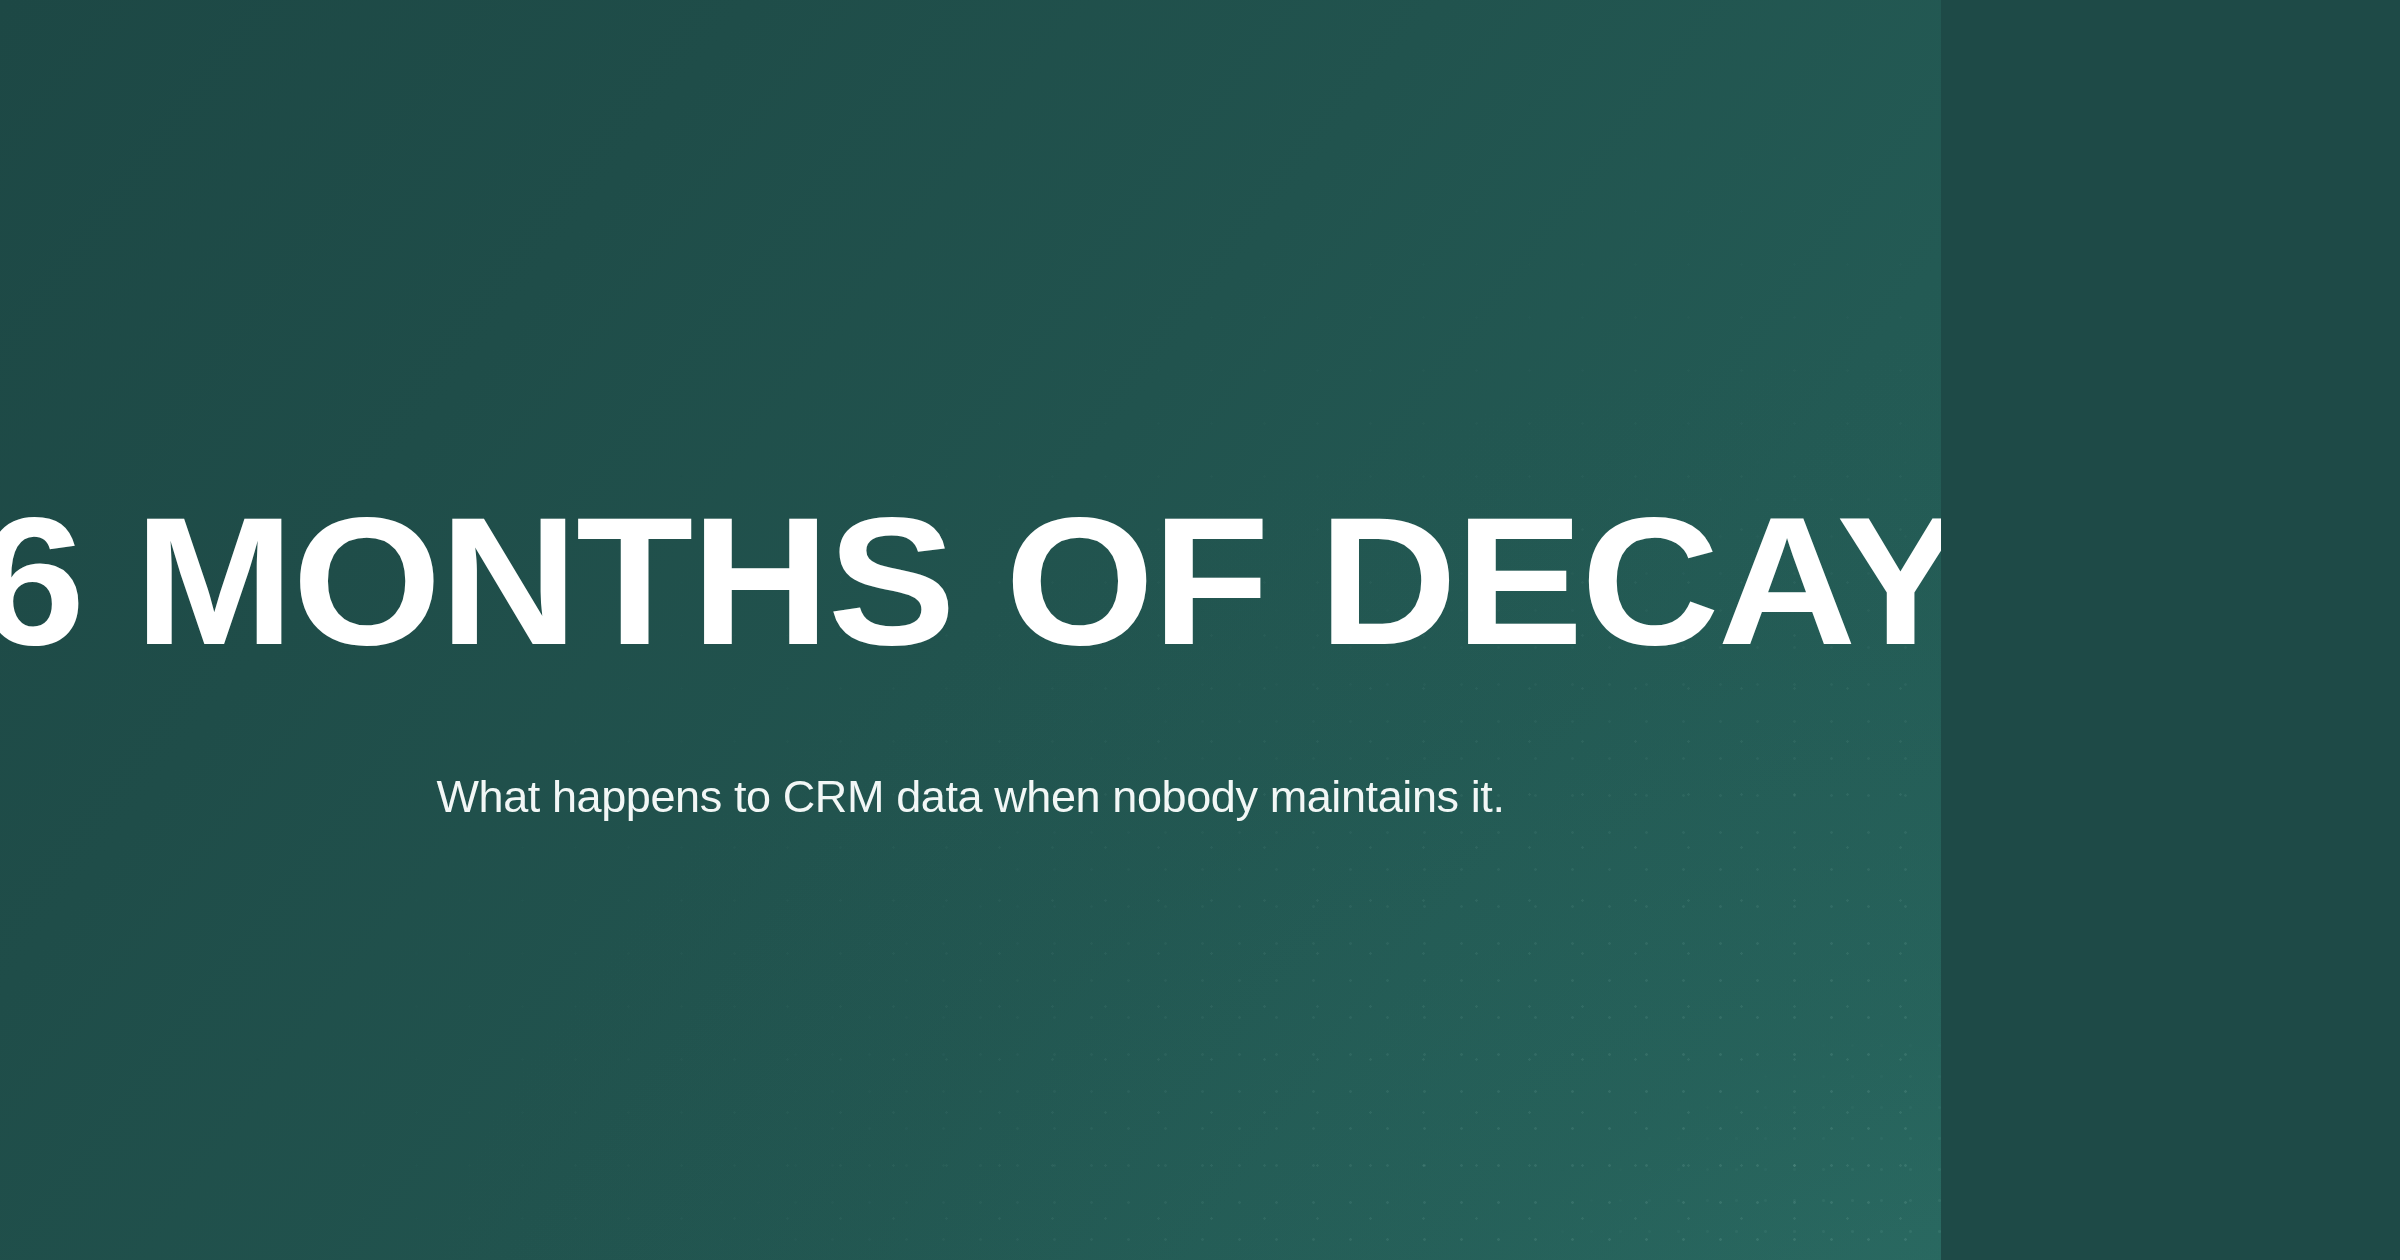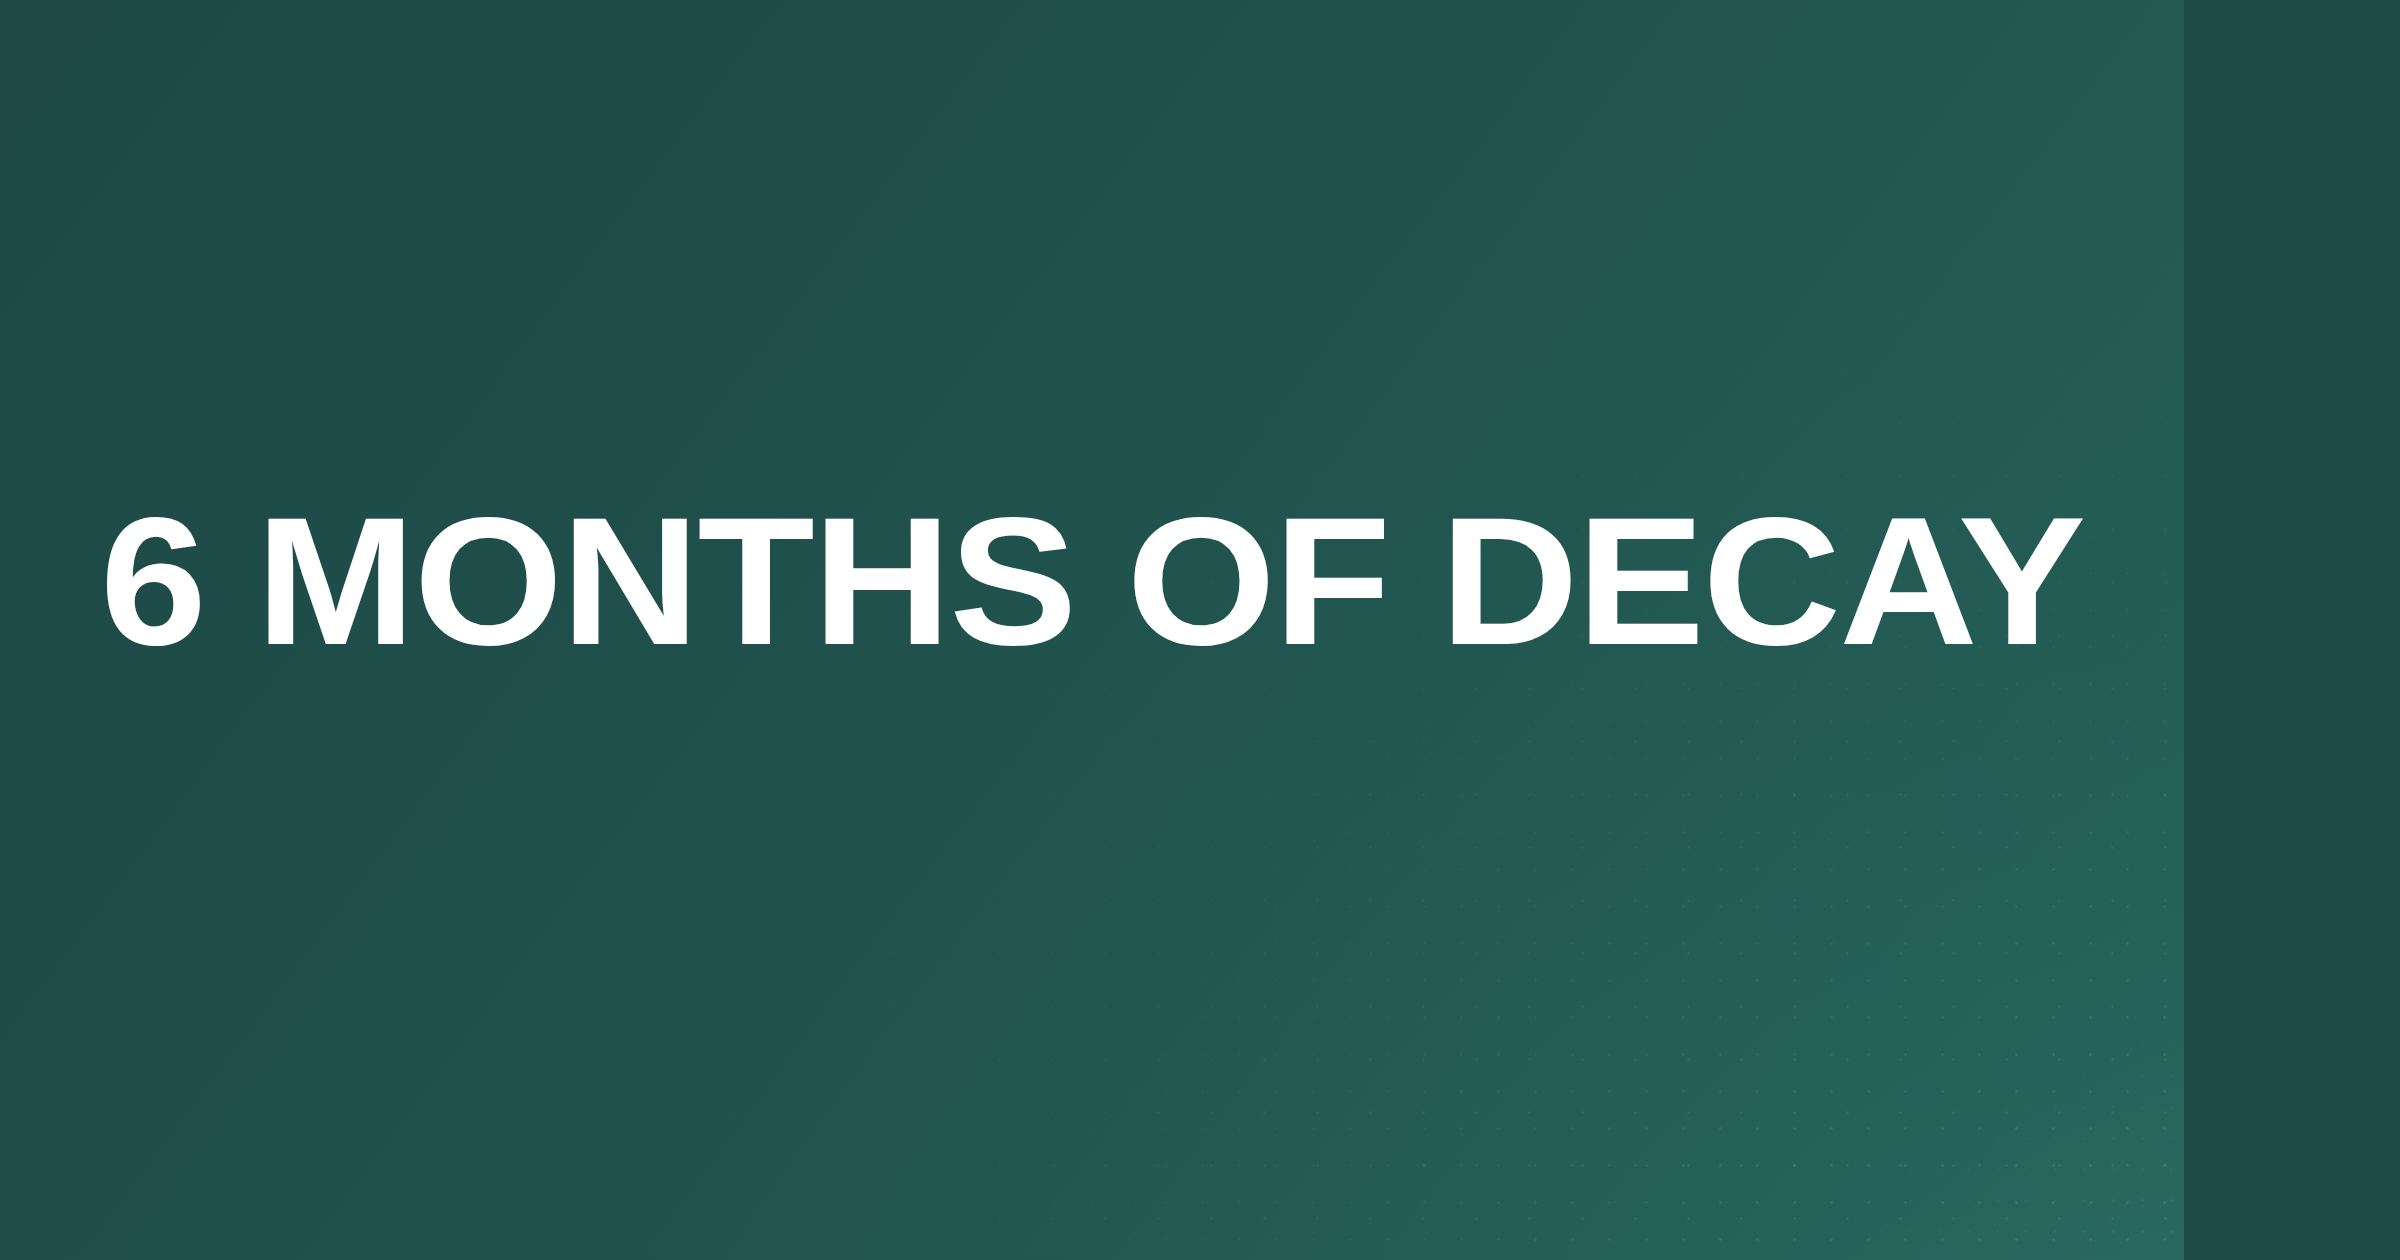--- a/index.html
+++ b/index.html
@@ -7,21 +7,21 @@
 
   html, body {
     width:2400px; height:1260px;
     overflow:hidden;
     background:#1e4a47;
     font-family:"Liberation Sans", sans-serif;
   }
 
   #slide {
     position:relative;
-    width:2184px; height:1260px;
+    width:1941px; height:1260px;
     overflow:hidden;
     background:
       radial-gradient(ellipse 2200px 1500px at 108% 118%,
         rgba(60,140,128,0.30) 0%,
         rgba(48,120,110,0.16) 32%,
         rgba(40,100,92,0.05) 58%,
         rgba(0,0,0,0) 78%),
       linear-gradient(127deg,
         #1d4845 0%,
         #1f4d49 26%,
@@ -139,15 +139,16 @@
 <body>
 
 <div id="slide">
 
   <div class="noise noise-a"></div>
   <div class="noise noise-b"></div>
   <div class="noise noise-c"></div>
 
   <h1 class="title">6 MONTHS OF DECAY</h1>
 
+  <p class="subtitle">What happens to CRM data when nobody maintains it.</p>
 
 
 </div>
 
 </body></html>

